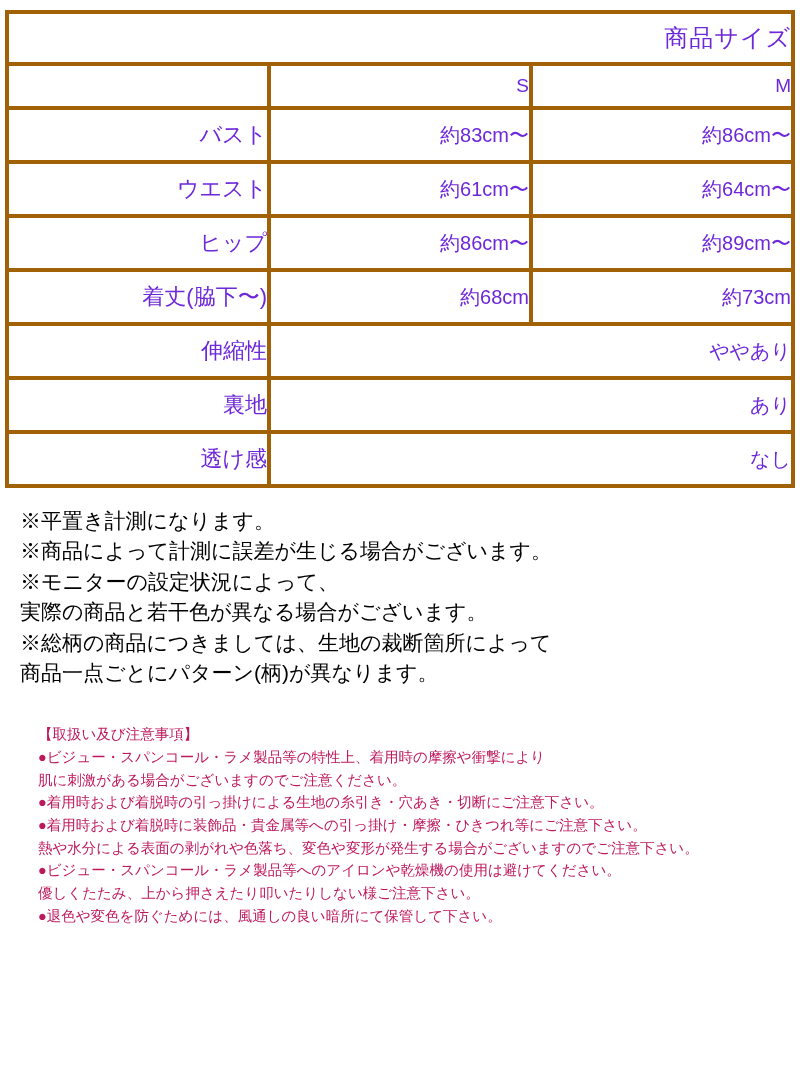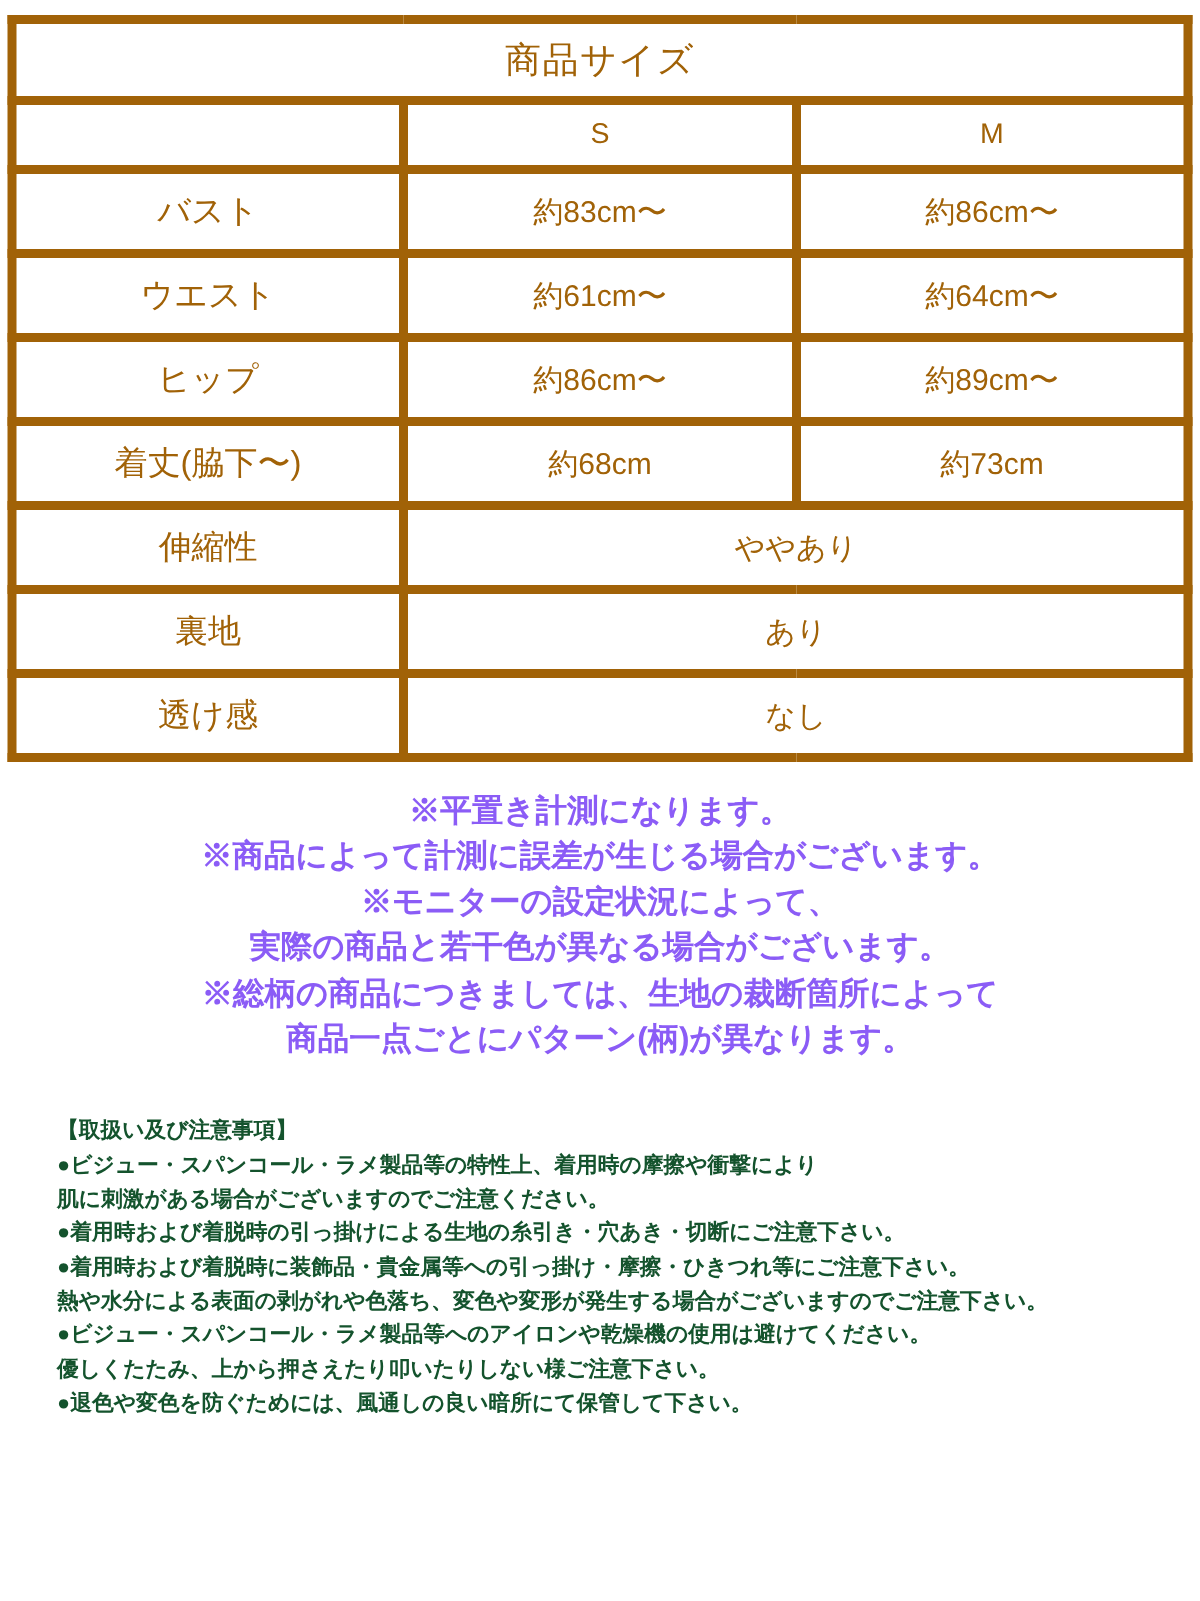--- a/index.html
+++ b/index.html
@@ -24,24 +24,24 @@
 
   
   .size-table {
     width: 790px;
     margin: 10px auto 0 auto;
     border-collapse: collapse;
     table-layout: fixed;
   }
   .size-table td,
   .size-table th {
-    border: 6px solid #a16207;
-    text-align: center;
+    border: 4px solid #a16207;
+    text-align: right;
     font-weight: normal;
-    color: #a16207;
+    color: #6d28d9;
     padding: 0;
   }
   .tbl-title {
     height: 48px;
     font-size: 24px;
     letter-spacing: 1px;
   }
   .tbl-head {
     height: 40px;
     font-size: 19px;
@@ -57,38 +57,35 @@
     height: 50px;
   }
   .col-label { width: 300px; }
   .col-s { width: 243px; }
   .col-m { width: 243px; }
 
   
   .notes {
     margin: 18px auto 0 auto;
     width: 760px;
-    text-align: center;
     font-size: 21px;
     line-height: 1.45;
-    color: #8b5cf6;
-    font-weight: bold;
+    color: #000000;
   }
   .notes div {
     white-space: nowrap;
   }
 
   
   .caution {
     margin: 34px 0 0 38px;
     width: 730px;
     font-size: 14.5px;
     line-height: 1.56;
-    color: #14532d;
-    font-weight: bold;
+    color: #be185d;
   }
   .caution div {
     white-space: nowrap;
   }
   .caution .heading {
     margin-bottom: 1px;
   }
 </style>
 </head>
 <body>

